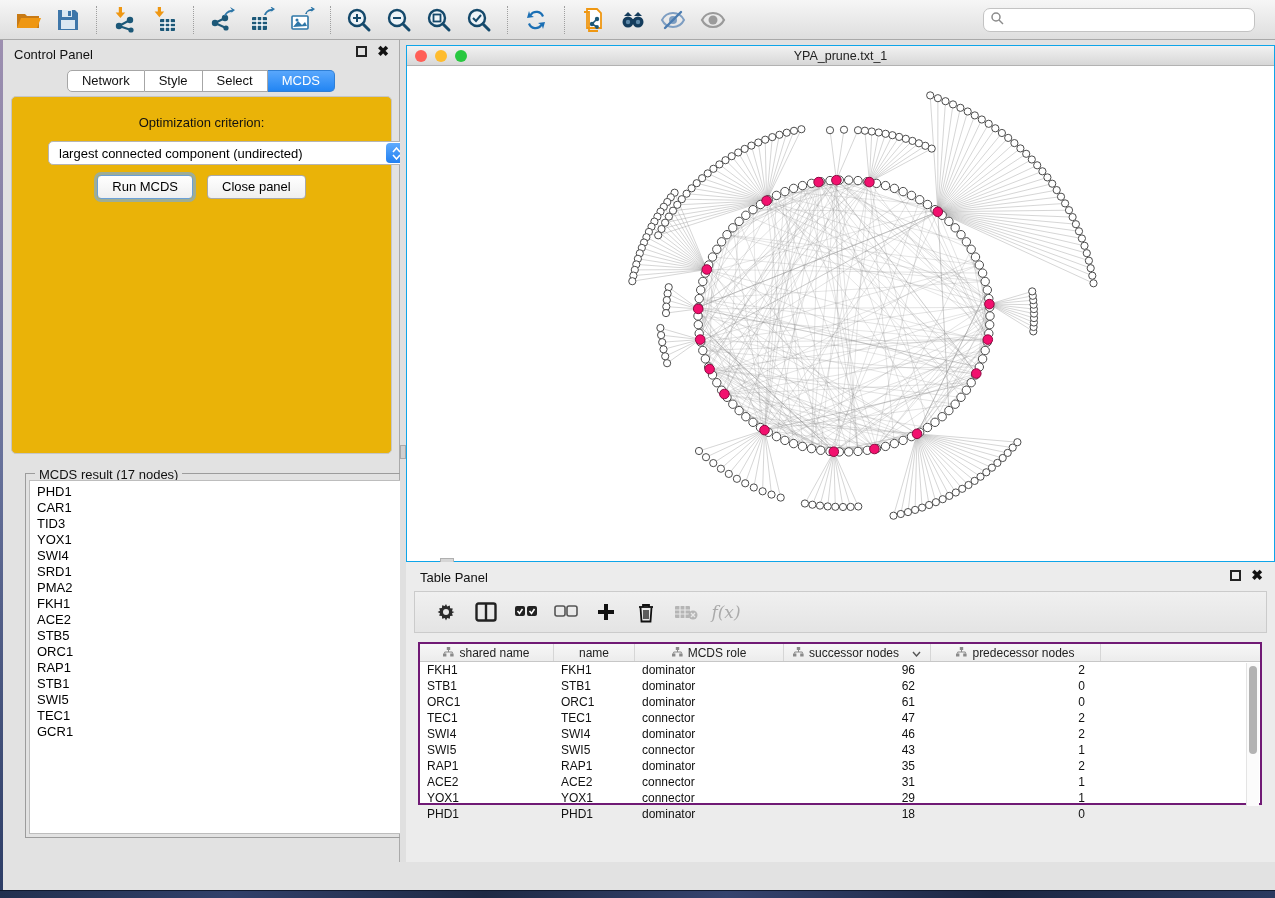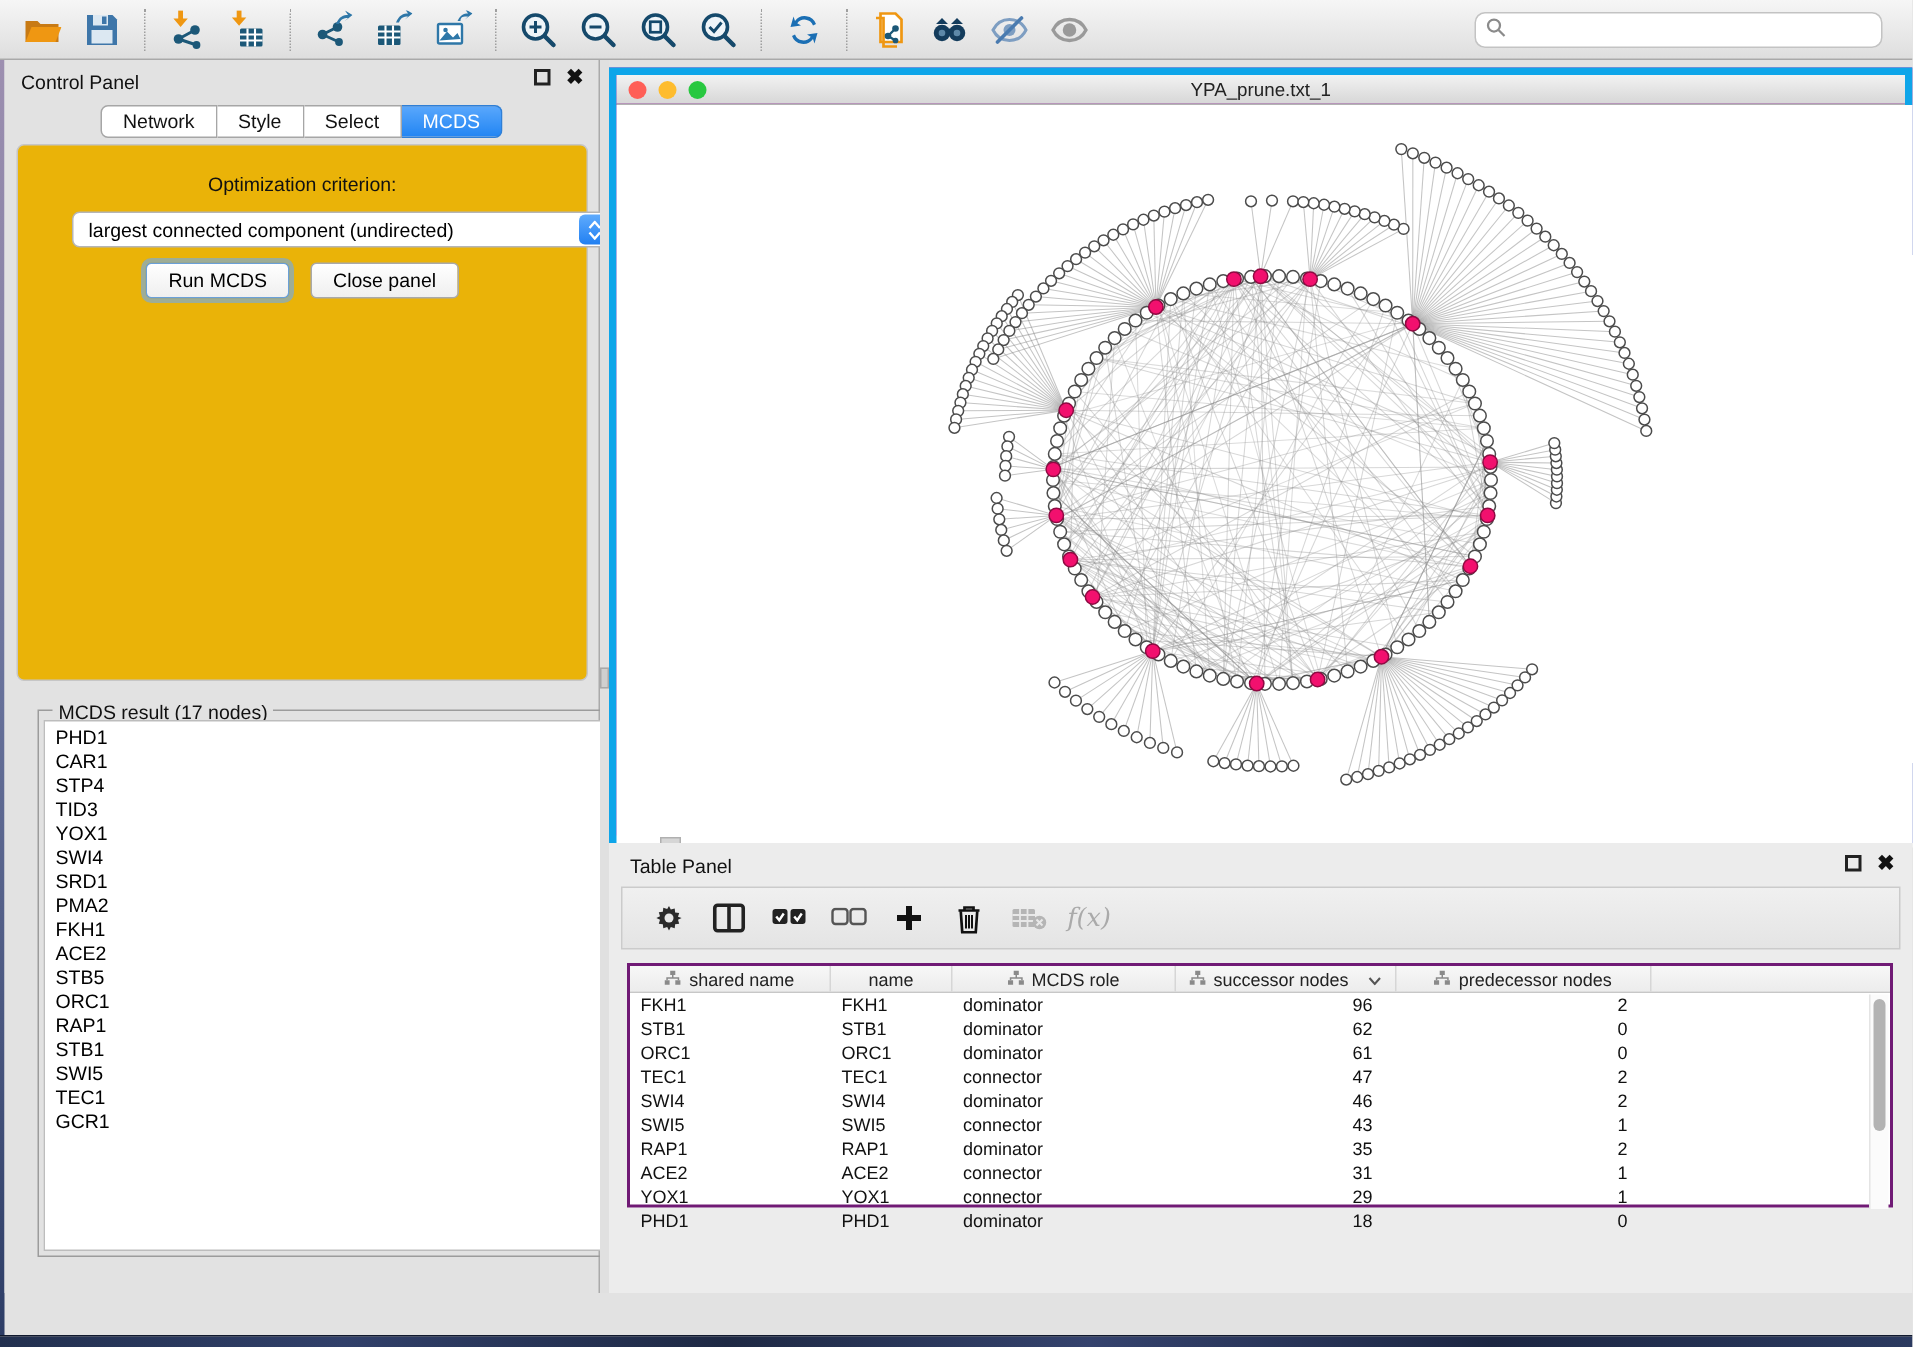--- a/index.html
+++ b/index.html
@@ -66,21 +66,21 @@
   .mcds-scroll { position:absolute; top:0; right:0; bottom:0; width:13px; background:#f5f5f5;
     border-left:1px solid #e2e2e2; }
   .mcds-item { font-size:13px; line-height:16px; padding-left:7px; color:#000; }
 
   .v-splitter { position:absolute; left:400px; top:40px; width:6px; height:822px; background:#e0e0e0; }
   .v-splitter .handle { position:absolute; left:0; top:405px; width:6px; height:14px;
     background:#cfcfcf; border:1px solid #a8a8a8; }
 
   
   .net-window { position:absolute; left:406px; top:45px; width:869px; height:517px;
-    border:5px solid #0ea5e9; background:#a21caf; }
+    border:1px solid #0ea5e9; background:#8b5cf6; }
   .net-titlebar { position:relative; height:20px; background:linear-gradient(#f2f2f2,#d7d7d7);
     border-bottom:1px solid #b2b2b2; }
   .traffic { position:absolute; left:8px; top:4px; display:flex; gap:8px; }
   .light { width:12px; height:12px; border-radius:50%; }
   .net-title { text-align:center; font-size:12.5px; color:#222; line-height:20px; }
   .net-canvas { position:absolute; left:0; top:20px; width:867px; height:495px; background:#fff; }
   .h-splitter-handle { position:absolute; left:440px; top:558px; width:14px; height:6px;
     background:#d6d6d6; border:1px solid #b0b0b0; }
 
   
@@ -320,21 +320,20 @@
       </div>
     </div>
 
     <div class="group-box">
       <div class="group-border"></div>
       <span class="group-legend">MCDS result (17 nodes)</span>
       <div class="mcds-list">
         <div id="mcds-items" style="padding-top:3px;">
             <div class="mcds-item">PHD1</div>
             <div class="mcds-item">CAR1</div>
-            <div class="mcds-item">STP4</div>
             <div class="mcds-item">TID3</div>
             <div class="mcds-item">YOX1</div>
             <div class="mcds-item">SWI4</div>
             <div class="mcds-item">SRD1</div>
             <div class="mcds-item">PMA2</div>
             <div class="mcds-item">FKH1</div>
             <div class="mcds-item">ACE2</div>
             <div class="mcds-item">STB5</div>
             <div class="mcds-item">ORC1</div>
             <div class="mcds-item">RAP1</div>

